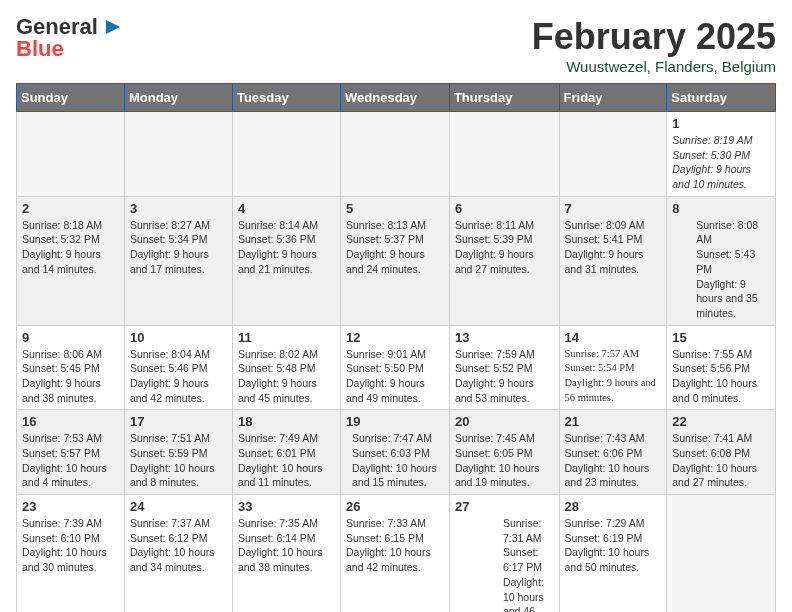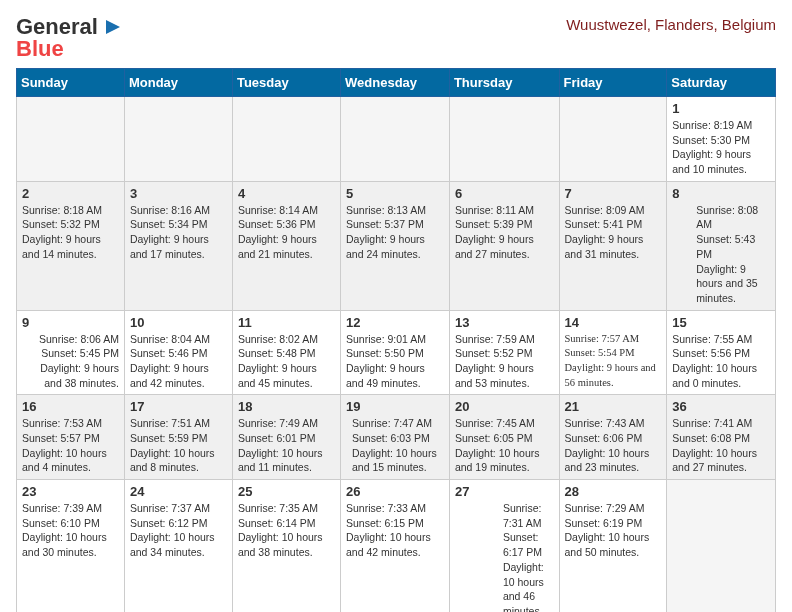--- a/index.html
+++ b/index.html
@@ -29,29 +29,29 @@
     .title-area {
       text-align: right;
     }
     .calendar-title {
       font-size: 36px;
       font-weight: bold;
       color: #333;
     }
     .calendar-subtitle {
       font-size: 15px;
-      color: #7f1d1d;
+      color: #14532d;
     }
     .calendar {
       width: 100%;
       border-collapse: collapse;
       border: 1px solid #ccc;
     }
     .calendar th {
-      background: #0369a1;
+      background: #737373;
       color: #fff;
       padding: 6px 4px;
       font-size: 13px;
       text-align: left;
       border: 1px solid #2060a0;
     }
     .calendar td {
       vertical-align: top;
       border: 1px solid #ccc;
       padding: 4px 5px;
@@ -86,20 +86,21 @@
   <div class="logo">
     <div style="display:flex;align-items:center;gap:2px;">
       <span class="logo-general">General</span>
       <svg width="22" height="22" viewBox="0 0 22 22">
         <polygon points="6,4 20,11 6,18" fill="#1a6faf"></polygon>
       </svg>
     </div>
     <span class="logo-blue" style="margin-left:0;font-size:22px;">Blue</span>
   </div>
   <div class="title-area">
+    <div class="calendar-title">February 2025</div>
     <div class="calendar-subtitle">Wuustwezel, Flanders, Belgium</div>
   </div>
 </div>
 
 <table class="calendar">
   <thead>
     <tr>
     <th>Sunday</th>
         <th>Monday</th>
         <th>Tuesday</th>
@@ -112,35 +113,35 @@
   <tbody id="cal-body">
   <tr>
         <td class="empty"></td>
         <td class="empty"></td>
         <td class="empty"></td>
         <td class="empty"></td>
         <td class="empty"></td>
         <td class="empty"></td>
         <td>
           <span class="day-num">1</span>
-          <div class="day-info" style="white-space: pre-wrap;">Sunrise: 8:19 AM
+          <div class="day-info" style="white-space: pre-wrap; font-style: italic;">Sunrise: 8:19 AM
 Sunset: 5:30 PM
 Daylight: 9 hours and 10 minutes.</div>
         </td>
       </tr>
       <tr class="row-shade">
         <td>
           <span class="day-num">2</span>
           <div class="day-info" style="white-space: pre-wrap;">Sunrise: 8:18 AM
 Sunset: 5:32 PM
 Daylight: 9 hours and 14 minutes.</div>
         </td>
         <td>
           <span class="day-num">3</span>
-          <div class="day-info" style="white-space: pre-wrap;">Sunrise: 8:16 AM
+          <div class="day-info" style="white-space: pre-wrap;">Sunrise: 8:27 AM
 Sunset: 5:34 PM
 Daylight: 9 hours and 17 minutes.</div>
         </td>
         <td>
           <span class="day-num">4</span>
           <div class="day-info" style="white-space: pre-wrap;">Sunrise: 8:14 AM
 Sunset: 5:36 PM
 Daylight: 9 hours and 21 minutes.</div>
         </td>
         <td>
@@ -164,21 +165,21 @@
         <td>
           <span class="day-num">8</span>
           <div class="day-info" style="white-space: pre-wrap; margin-left: 24px;">Sunrise: 8:08 AM
 Sunset: 5:43 PM
 Daylight: 9 hours and 35 minutes.</div>
         </td>
       </tr>
       <tr>
         <td>
           <span class="day-num">9</span>
-          <div class="day-info" style="white-space: pre-wrap; text-align: right;">Sunrise: 8:06 AM
+          <div class="day-info" style="white-space: pre-wrap;">Sunrise: 8:06 AM
 Sunset: 5:45 PM
 Daylight: 9 hours and 38 minutes.</div>
         </td>
         <td>
           <span class="day-num">10</span>
           <div class="day-info" style="white-space: pre-wrap;">Sunrise: 8:04 AM
 Sunset: 5:46 PM
 Daylight: 9 hours and 42 minutes.</div>
         </td>
         <td>
@@ -243,41 +244,41 @@
 Sunset: 6:05 PM
 Daylight: 10 hours and 19 minutes.</div>
         </td>
         <td>
           <span class="day-num">21</span>
           <div class="day-info" style="white-space: pre-wrap;">Sunrise: 7:43 AM
 Sunset: 6:06 PM
 Daylight: 10 hours and 23 minutes.</div>
         </td>
         <td>
-          <span class="day-num">36</span>
+          <span class="day-num">22</span>
           <div class="day-info" style="white-space: pre-wrap;">Sunrise: 7:41 AM
 Sunset: 6:08 PM
 Daylight: 10 hours and 27 minutes.</div>
         </td>
       </tr>
       <tr>
         <td>
           <span class="day-num">23</span>
           <div class="day-info" style="white-space: pre-wrap;">Sunrise: 7:39 AM
 Sunset: 6:10 PM
 Daylight: 10 hours and 30 minutes.</div>
         </td>
         <td>
           <span class="day-num">24</span>
           <div class="day-info" style="white-space: pre-wrap;">Sunrise: 7:37 AM
 Sunset: 6:12 PM
 Daylight: 10 hours and 34 minutes.</div>
         </td>
         <td>
-          <span class="day-num">25</span>
+          <span class="day-num">33</span>
           <div class="day-info" style="white-space: pre-wrap;">Sunrise: 7:35 AM
 Sunset: 6:14 PM
 Daylight: 10 hours and 38 minutes.</div>
         </td>
         <td>
           <span class="day-num">26</span>
           <div class="day-info" style="white-space: pre-wrap;">Sunrise: 7:33 AM
 Sunset: 6:15 PM
 Daylight: 10 hours and 42 minutes.</div>
         </td>

